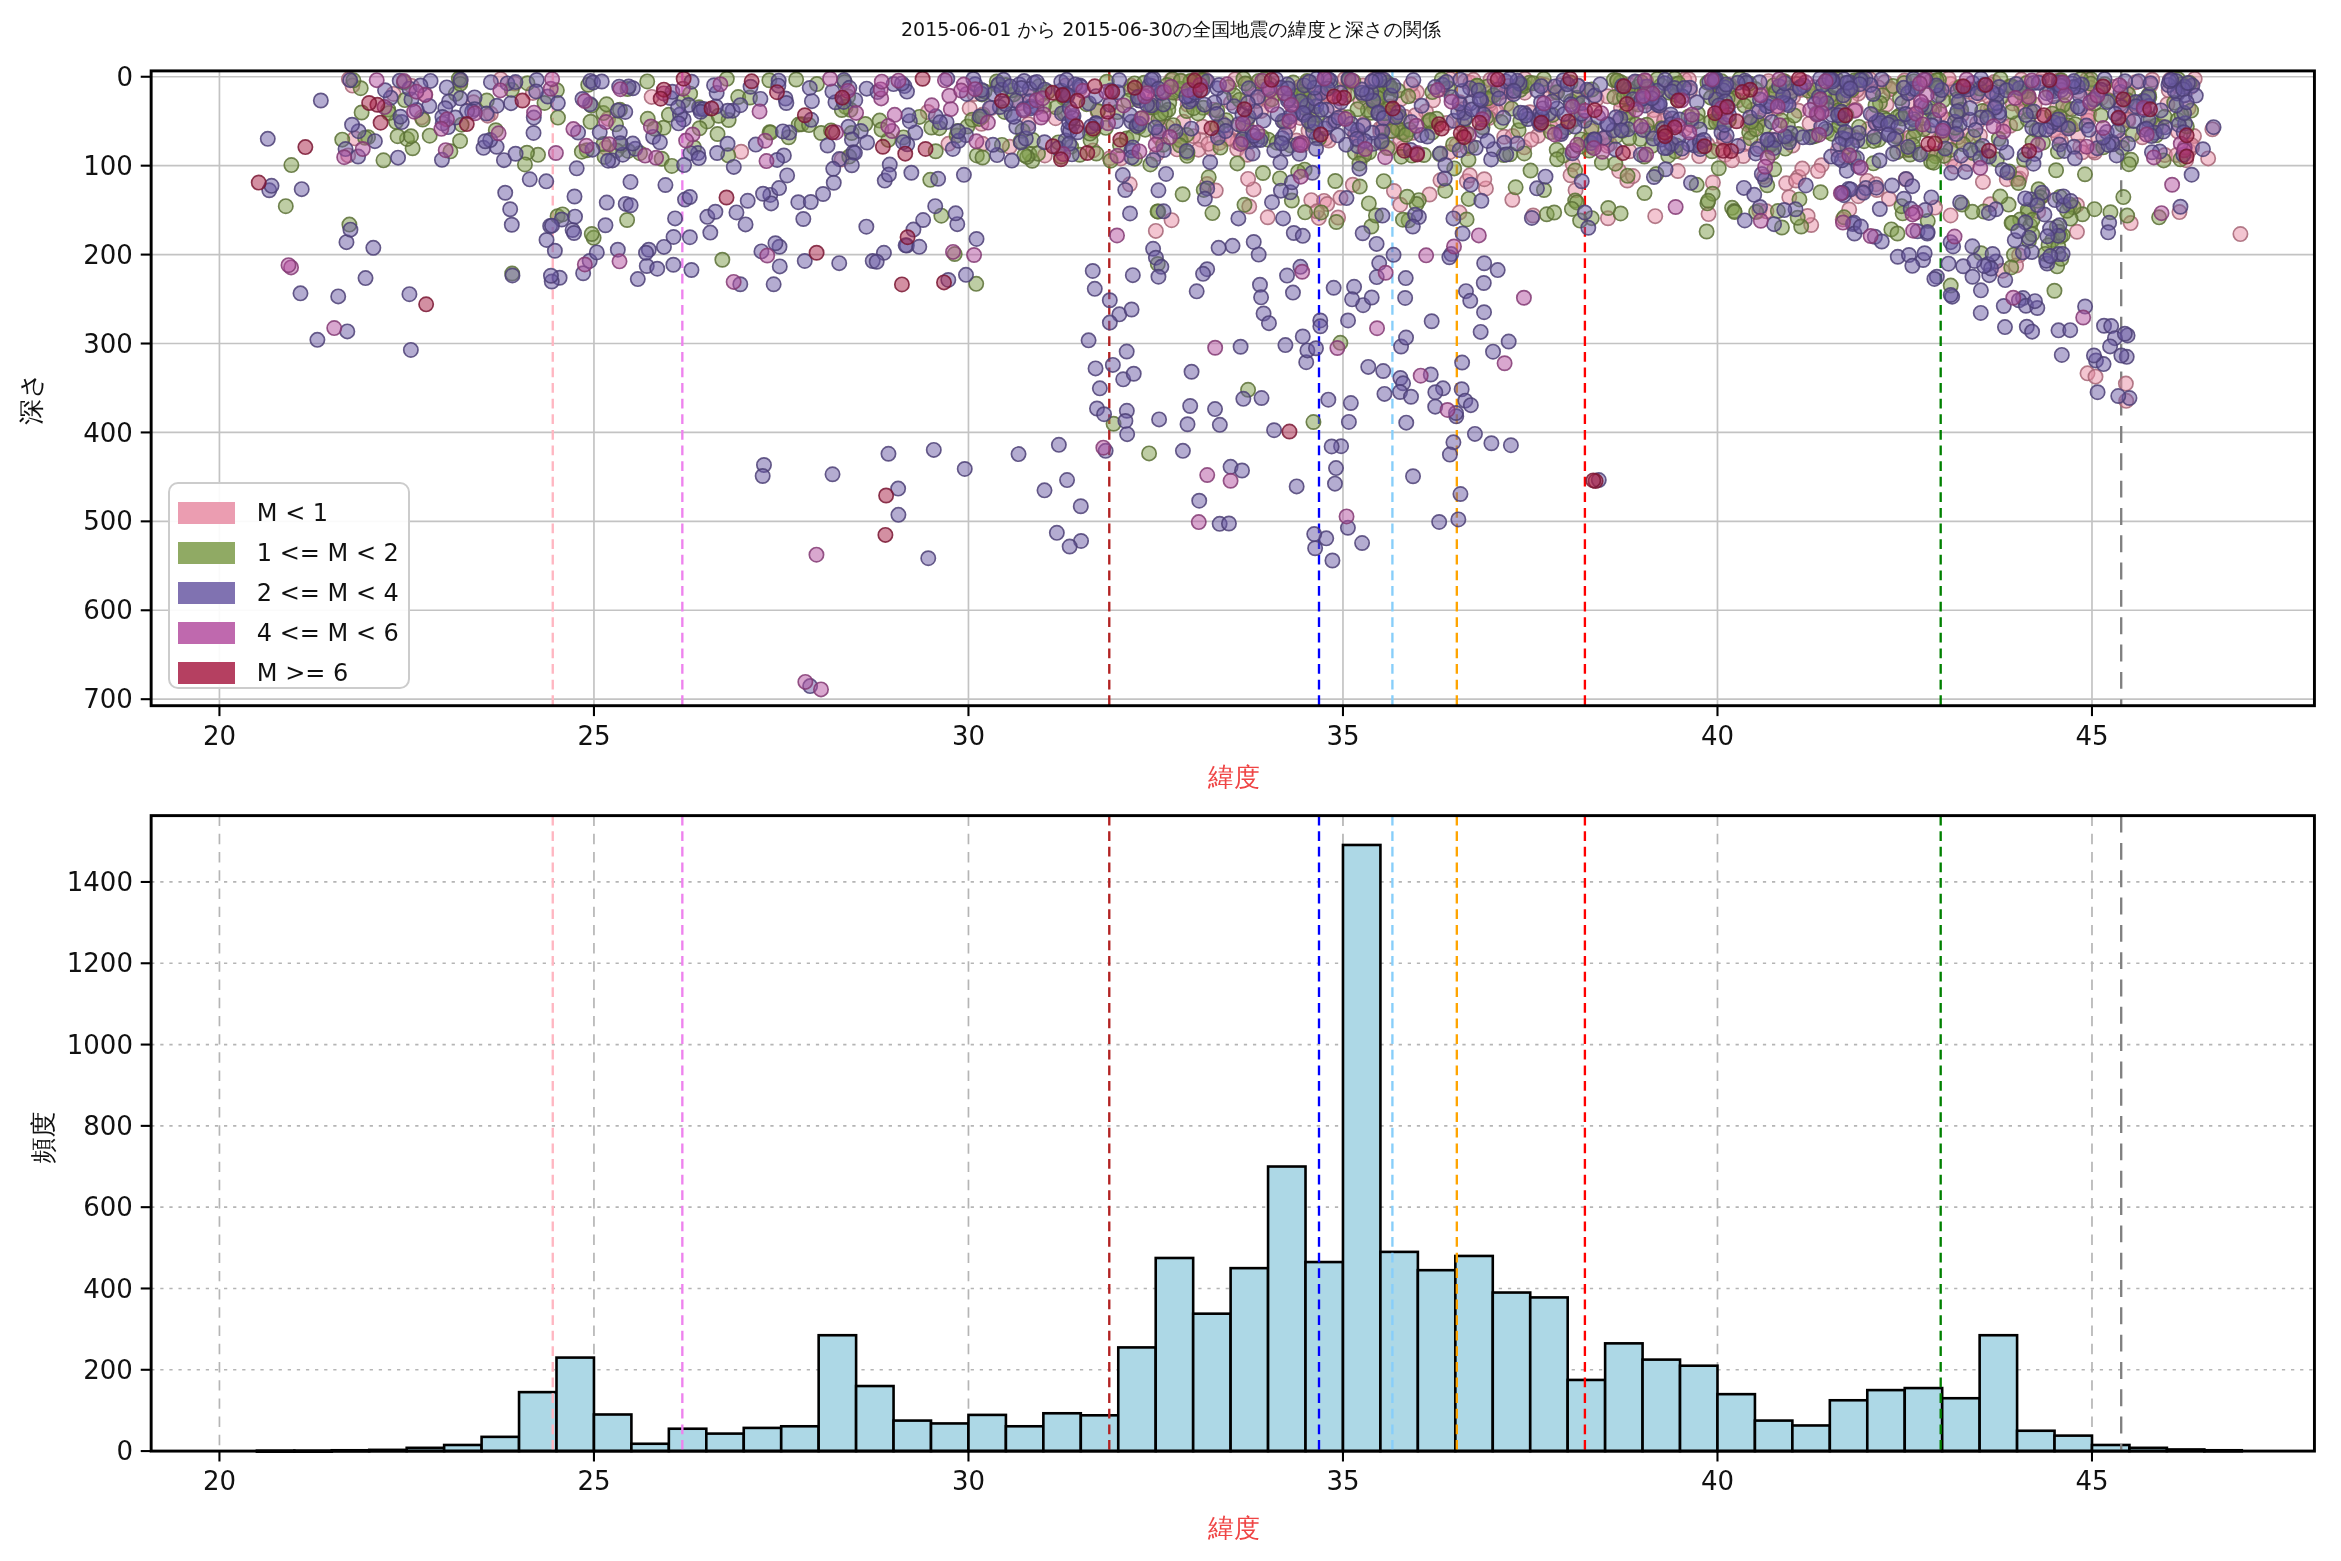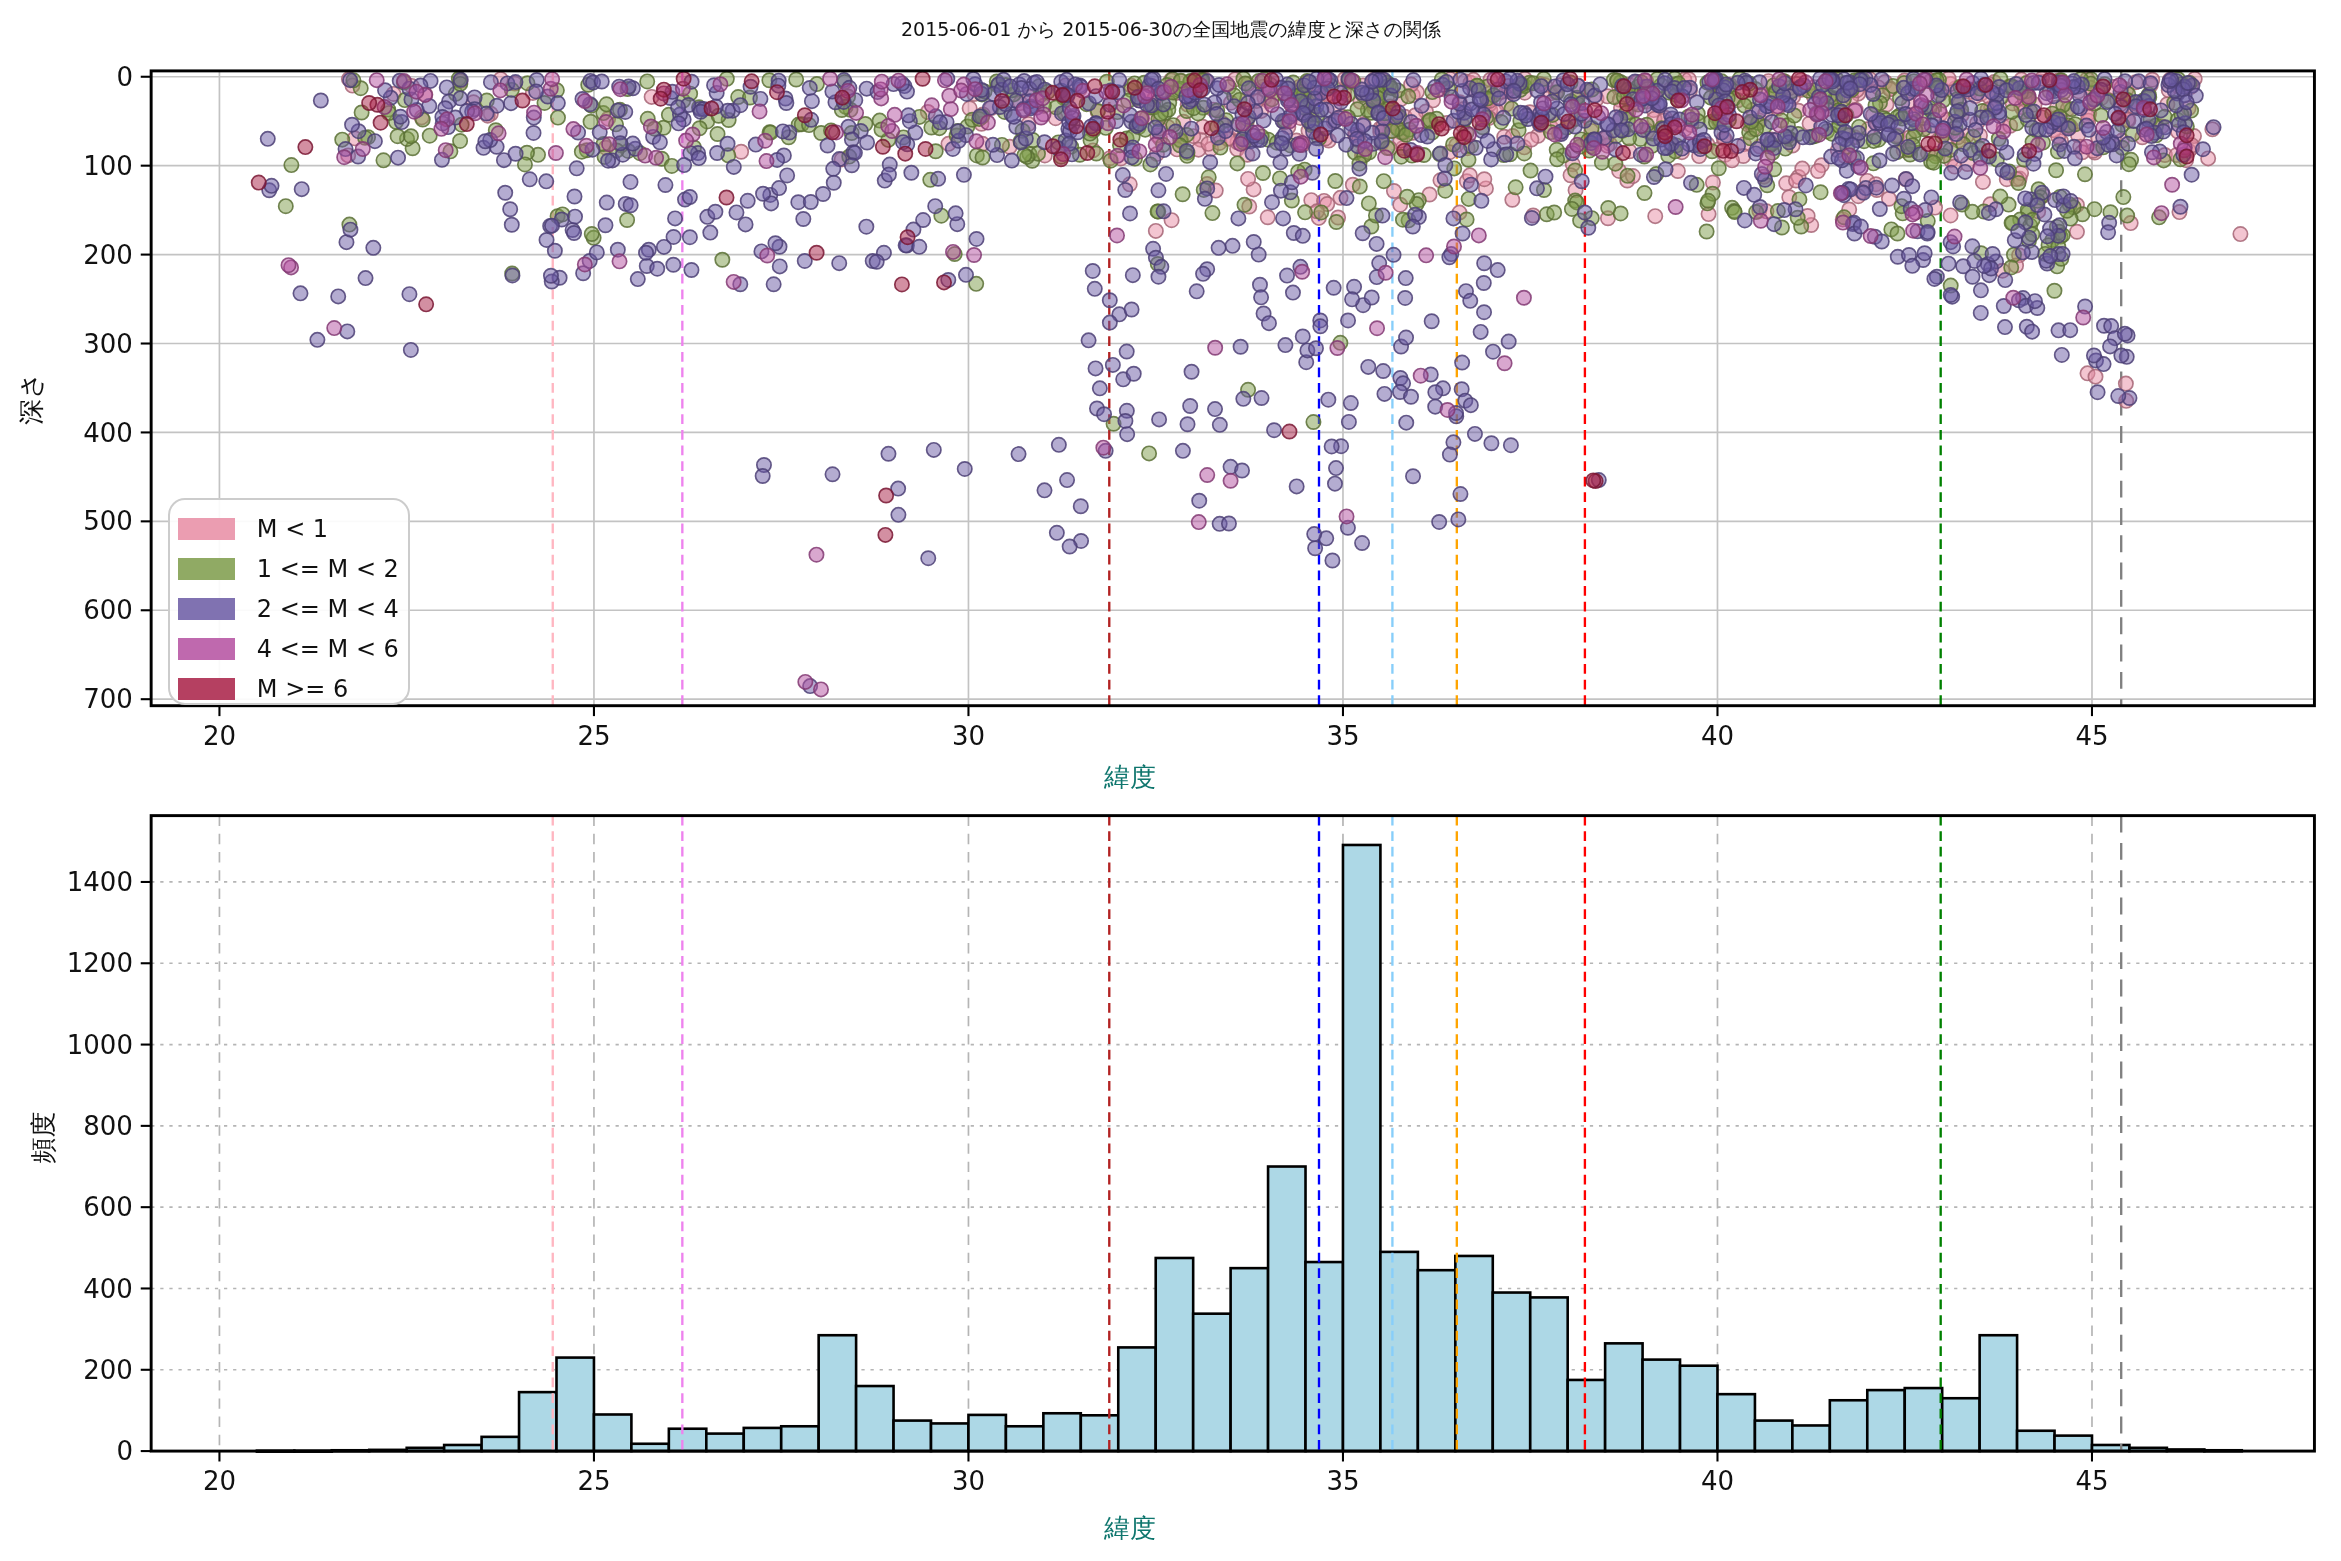--- a/index.html
+++ b/index.html
@@ -1,26 +1,26 @@
 <!DOCTYPE html>
 <html style="font-size:10.4px"><head>
 <meta charset="utf-8">
 <style>
   html,body{margin:0;padding:0;background:#ffffff;}
   .fig{position:relative;width:2342px;height:1561px;background:#ffffff;overflow:hidden;
        font-family:"DejaVu Sans","Liberation Sans",sans-serif;color:#111;}
   .title{position:absolute;left:0;top:17px;width:2342px;text-align:center;
          font-size:19px;color:#111;}
-  .xlabel{position:absolute;width:260px;font-size:26px;color:#0f766e;font-family:Liberation Serif, serif;}
+  .xlabel{position:absolute;width:260px;text-align:center;font-size:26px;color:#ef4444;font-family:Liberation Serif, serif;}
   .ylabel{position:absolute;font-size:26px;color:#111;transform:rotate(-90deg);
           transform-origin:center center;white-space:nowrap;}
   svg{position:absolute;left:0;top:0;}
   svg text{font-family:"DejaVu Sans","Liberation Sans",sans-serif;fill:#111;}
-  .legend{position:absolute;left:168px;top:498px;width:242px;height:207px;
-          background:rgba(255,255,255,0.92);border:2px solid #cccccc;border-radius:17px;
+  .legend{position:absolute;left:168px;top:482px;width:242px;height:207px;
+          background:rgba(255,255,255,0.92);border:2px solid #cccccc;border-radius:10px;
           box-sizing:border-box;padding:9px 0 0 7.8px;}
   .legend-row{display:flex;align-items:center;height:40px;}
   .legend-swatch{width:57px;height:22px;margin-right:22px;opacity:0.85;flex:0 0 auto;}
   .legend-label{font-size:24px;color:#111;white-space:nowrap;}
 </style>
 </head>
 <body>
 
 <div class="fig">
   <svg id="plot-svg" width="2342" height="1561" viewBox="0 0 3600 2400">

